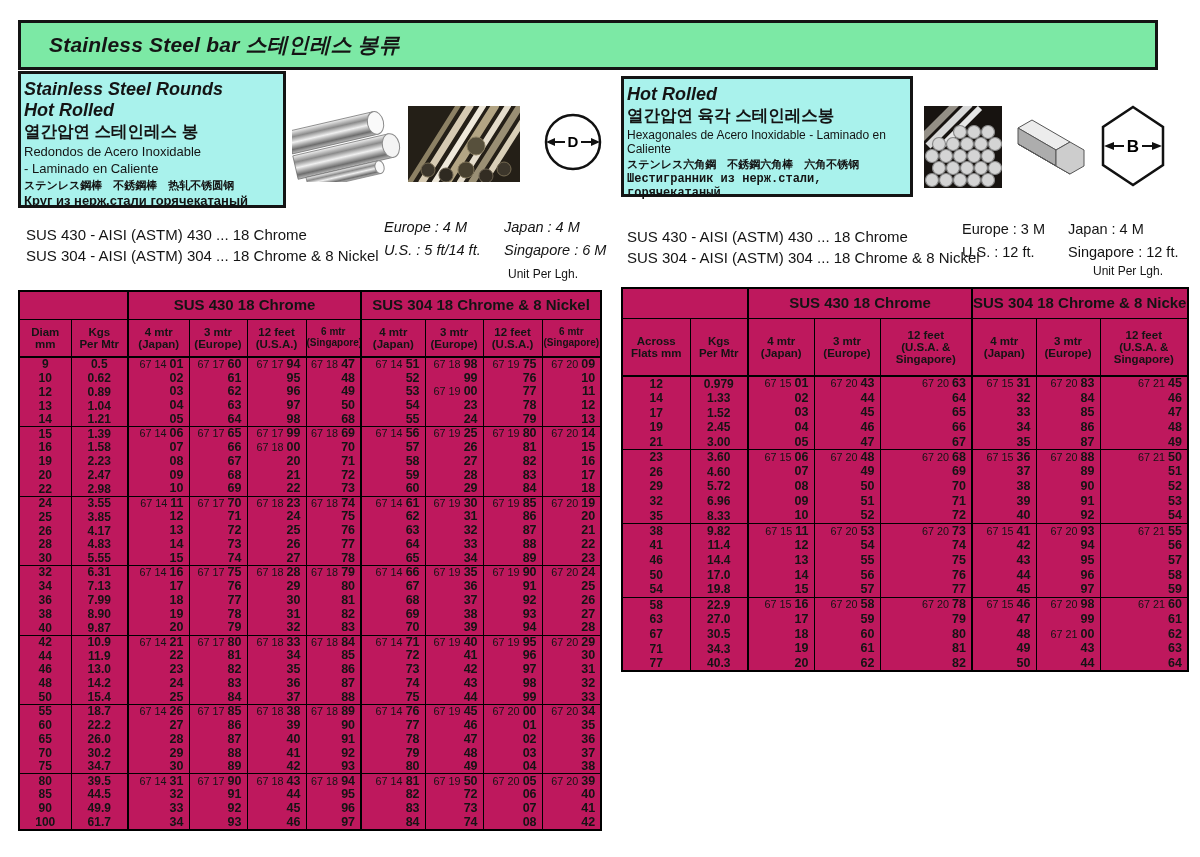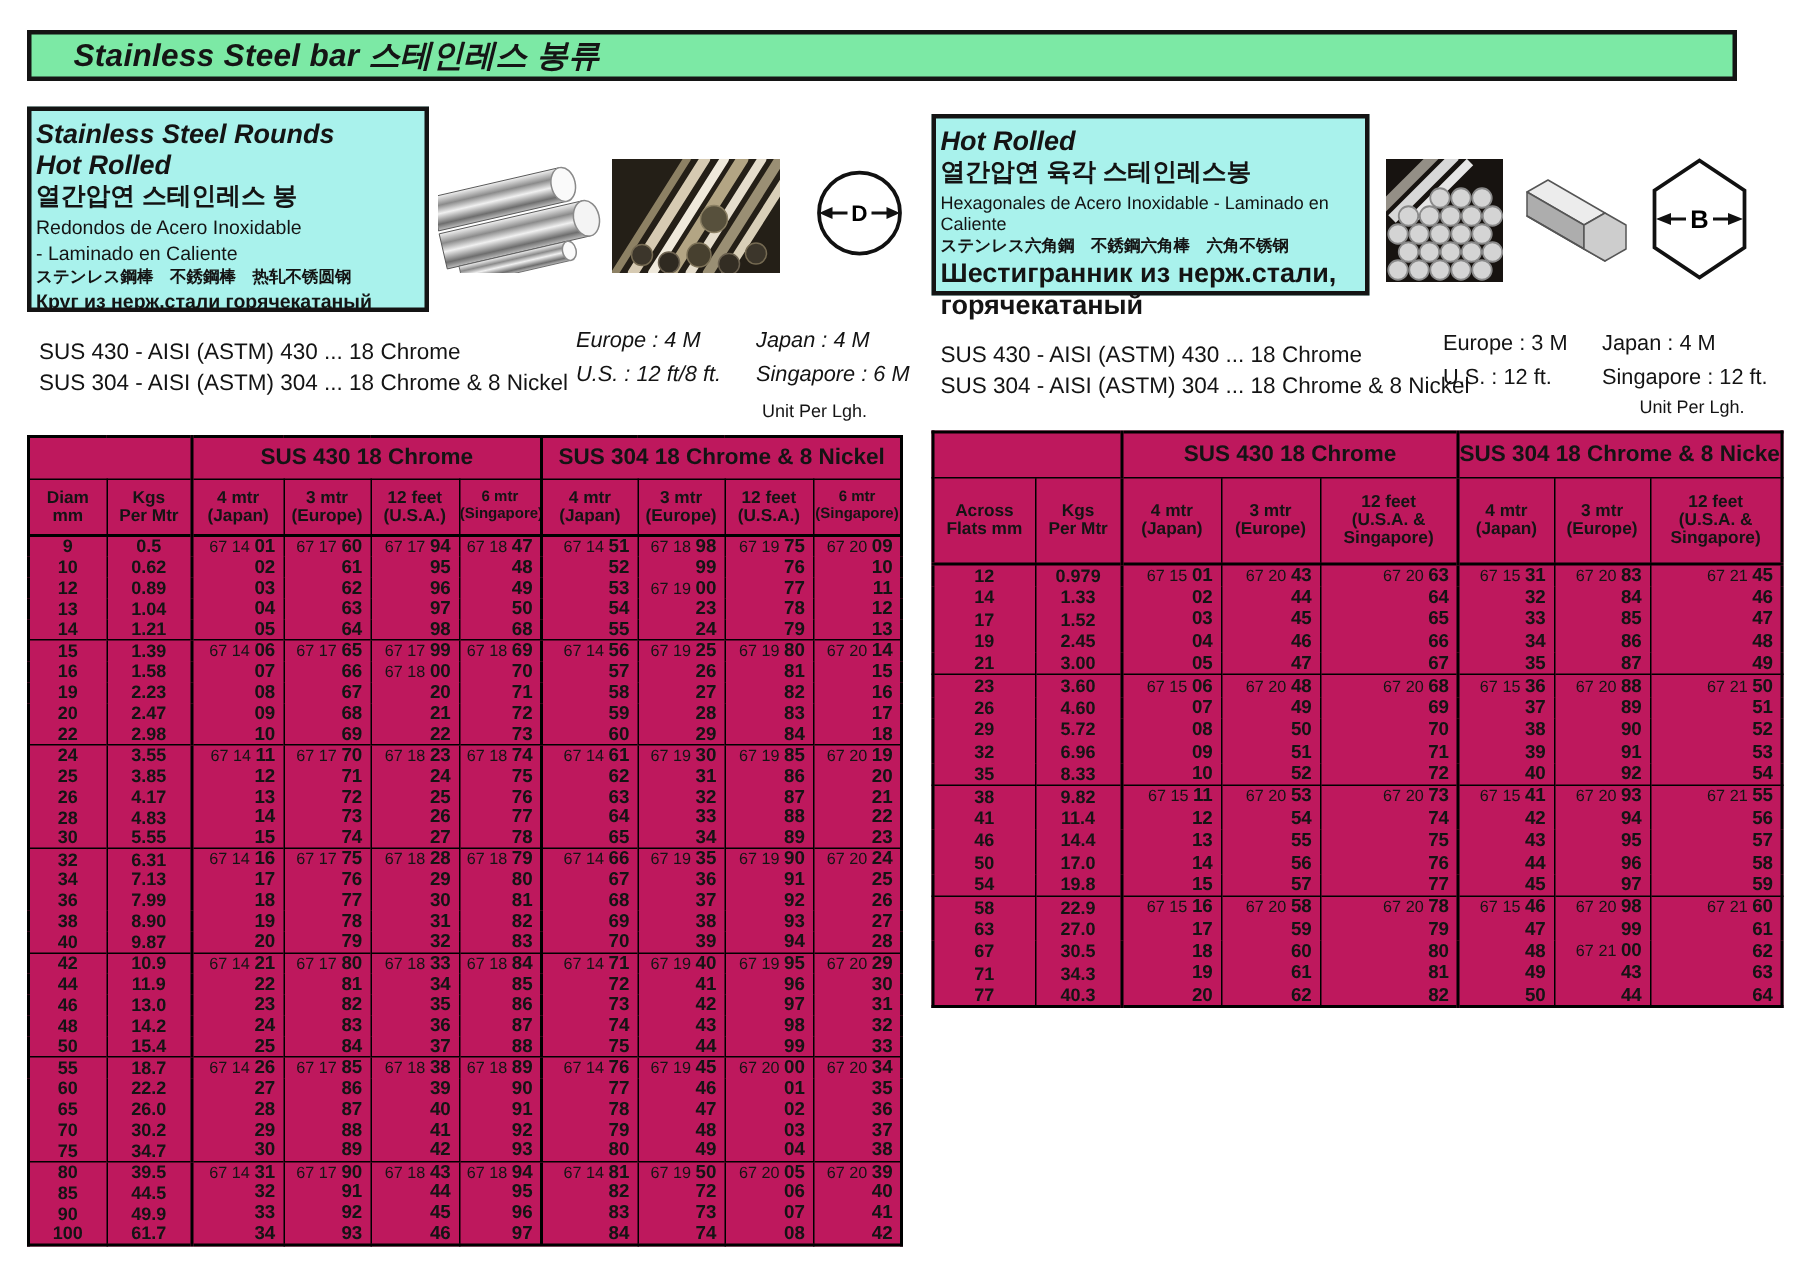--- a/index.html
+++ b/index.html
@@ -5,39 +5,39 @@
   html,body { margin:0; padding:0; }
   body {
     width:1200px; height:857px; background:#ffffff; position:relative;
     font-family:"Liberation Sans","DejaVu Sans",sans-serif; color:#141414;
   }
   * { box-sizing:border-box; }
   .abs { position:absolute; }
 
   
   .banner {
-    left:18px; top:20px; width:1140px; height:34px;
+    left:18px; top:20px; width:1140px; height:50px;
     background:#7ce9a5; border:3px solid #141414;
     display:flex; align-items:center; padding-left:28px;
     font-style:italic; font-weight:700; font-size:21px; color:#151515;
     letter-spacing:0.2px;
   }
 
   
   .infobox {
     background:#a9f2ec; border:3px solid #141414; padding:5px 3px 4px;
     line-height:1.18;
   }
   .ib-title { font-style:italic; font-weight:700; font-size:18px; }
   .ib-kr    { font-weight:700; font-size:16.5px; margin-top:1px; }
   .ib-es    { font-size:13px; margin-top:2px; }
   .ib-cjk   { font-size:11px; font-weight:700; margin-top:2px; }
   .ib-ru    { font-size:13px; font-weight:600; margin-top:1px; }
   .hexbox .ib-es { font-size:12px; }
-  .hexbox .ib-ru { font-size:18px; }
+  .hexbox .ib-ru { font-size:12px;font-family:Liberation Mono, monospace; }
 
   
   .specs { font-size:15px; line-height:21px; white-space:nowrap; }
   .lenblock { display:grid; row-gap:7px; font-size:14.5px; white-space:nowrap; }
   .lenblock.rounds-len { grid-template-columns:120px auto; }
   .lenblock.hex-len    { grid-template-columns:106px auto; }
   .unitnote { font-size:12px; }
 
   
   table.pricetable {
@@ -200,21 +200,21 @@
   </svg>
 </div>
 
 <div class="abs specs" style="left:26px; top:224px;">
   <div>SUS 430 - AISI (ASTM) 430 ... 18 Chrome</div>
   <div>SUS 304 - AISI (ASTM) 304 ... 18 Chrome &amp; 8 Nickel</div>
 </div>
 <div class="abs lenblock rounds-len" style="left:384px; top:219px;font-style:italic;">
   <div>Europe : 4 M</div>
   <div>Japan : 4 M</div>
-  <div>U.S. : 12 ft/8 ft.</div>
+  <div>U.S. : 5 ft/14 ft.</div>
   <div>Singapore : 6 M</div>
 </div>
 <div class="abs unitnote" style="left:508px; top:267px;">Unit Per Lgh.</div>
 
 <div class="abs specs" style="left:627px; top:226px;">
   <div>SUS 430 - AISI (ASTM) 430 ... 18 Chrome</div>
   <div>SUS 304 - AISI (ASTM) 304 ... 18 Chrome &amp; 8 Nickel</div>
 </div>
 <div class="abs lenblock hex-len" style="left:962px; top:221px;">
   <div>Europe : 3 M</div>

